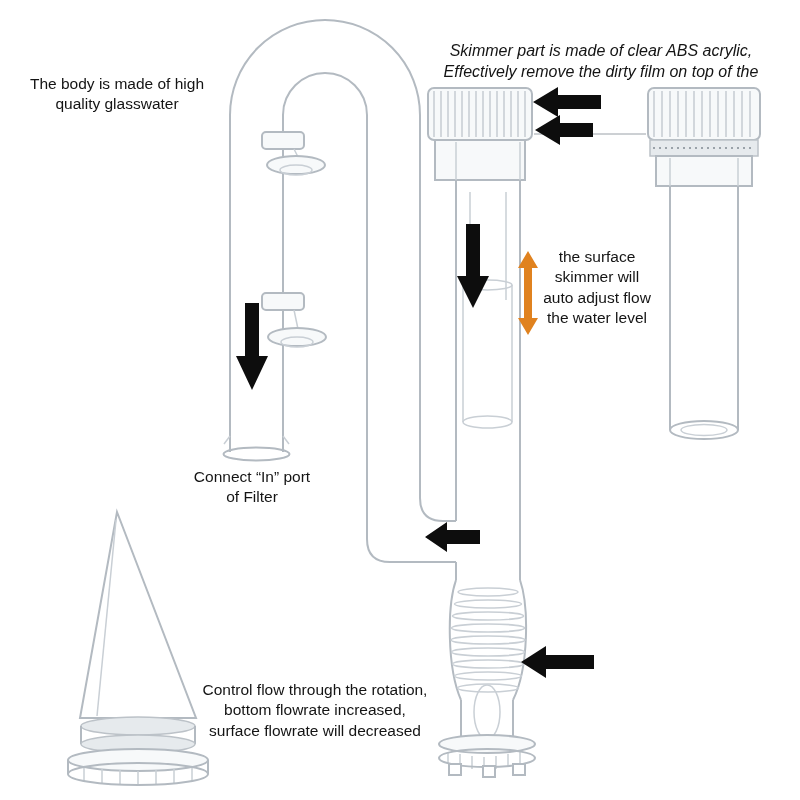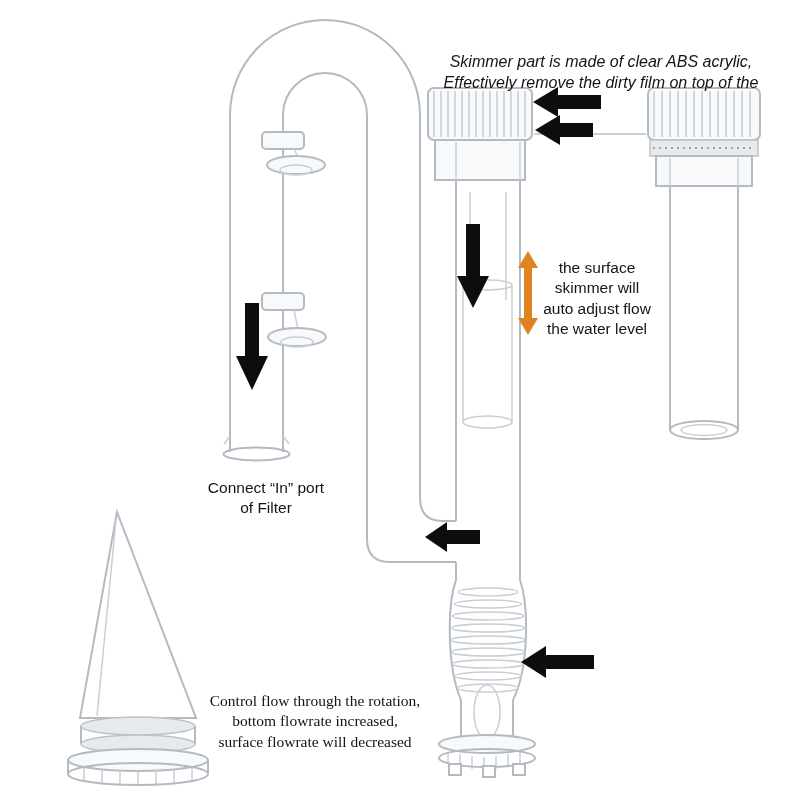--- a/index.html
+++ b/index.html
@@ -3,21 +3,21 @@
 <meta charset="utf-8">
 <style>
   html,body { margin:0; padding:0; background:#ffffff; }
   .canvas {
     position:relative; width:800px; height:800px; background:#ffffff;
     font-family:"Liberation Sans", sans-serif; overflow:hidden;
   }
   .canvas svg { position:absolute; left:0; top:0; }
   .note {
     position:absolute; text-align:center; color:#141414;
-    font-size:15.5px; line-height:1.32; white-space:pre-line;margin-top:11px;
+    font-size:15.5px; line-height:1.32; white-space:pre-line;
   }
   .note.em { font-style:italic; font-size:16px; }
   
   .glass       { fill:none;   stroke:#b3bac1; stroke-width:2; }
   .glass-fill  { fill:#f7f9fa; stroke:#b3bac1; stroke-width:2; }
   .glass-soft  { fill:#e6eaed; stroke:#bcc2c8; stroke-width:1.5; }
   .glass-thin  { fill:none;   stroke:#c9cfd5; stroke-width:1.5; }
   .ribs        { fill:none;   stroke:#c6ccd2; stroke-width:1.5; }
   .whitefill   { fill:#ffffff; stroke:#b3bac1; stroke-width:2; }
 </style>
@@ -116,29 +116,31 @@
       <polygon points="245,303 259,303 259,356 268,356 252,390 236,356 245,356" fill="#0d0d0d"></polygon>
       <polygon points="466,224 480,224 480,276 489,276 473,308 457,276 466,276" fill="#0d0d0d"></polygon>
       <polygon points="601,95 558,95 558,87 533,102 558,117 558,109 601,109" fill="#0d0d0d"></polygon>
       <polygon points="593,123 560,123 560,115 535,130 560,145 560,137 593,137" fill="#0d0d0d"></polygon>
       <polygon points="480,530 447,530 447,522 425,537 447,552 447,544 480,544" fill="#0d0d0d"></polygon>
       <polygon points="594,655 546,655 546,646 521,662 546,678 546,669 594,669" fill="#0d0d0d"></polygon>
       <polygon points="528,251 538,268 532,268 532,318 538,318 528,335 518,318 524,318 524,268 518,268" fill="#e0821f"></polygon>
     </g>
   </svg>
 
+  <div class="note" style="left:14px; top:74px; width:206px;">The body is made of high
+quality glasswater</div>
 
   <div class="note em" style="left:405px; top:40px; width:392px;">Skimmer part is made of clear ABS acrylic,
 Effectively remove the dirty film on top of the</div>
 
   <div class="note" style="left:533px; top:247px; width:128px;">the surface
 skimmer will
 auto adjust flow
 the water level</div>
 
-  <div class="note" style="left:182px; top:467px; width:168px;text-align:center;">Connect “In” port
+  <div class="note" style="left:168px; top:467px; width:168px;text-align:center;">Connect “In” port
 of Filter</div>
 
-  <div class="note" style="left:178px; top:680px; width:274px;font-family:Liberation Serif, serif;">Control flow through the rotation,
+  <div class="note" style="left:178px; top:680px; width:274px;">Control flow through the rotation,
 bottom flowrate increased,
 surface flowrate will decreased</div>
 
 </div>
 
 </body></html>

